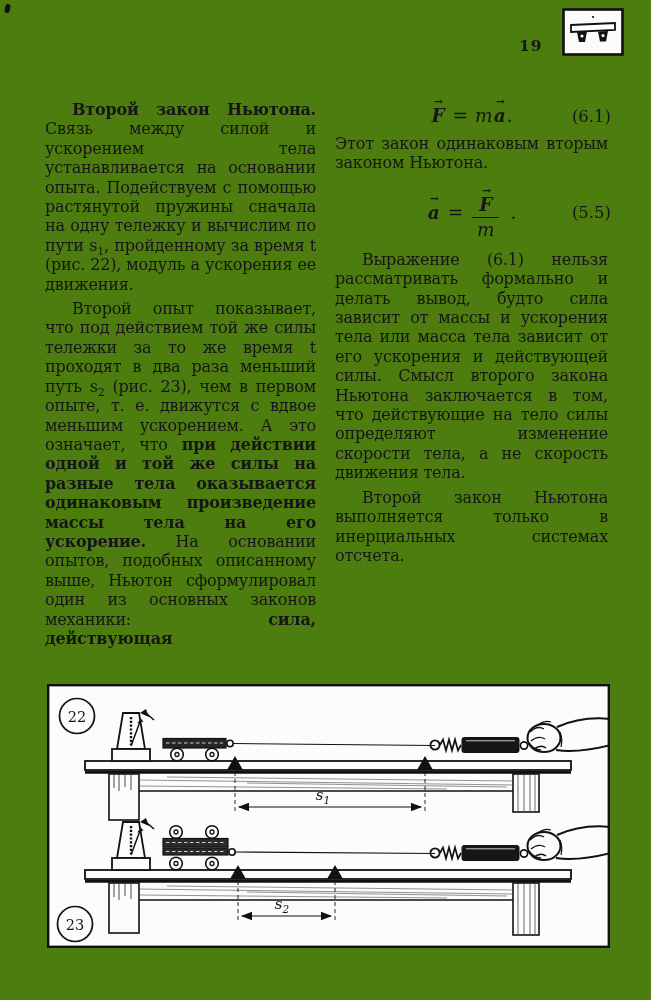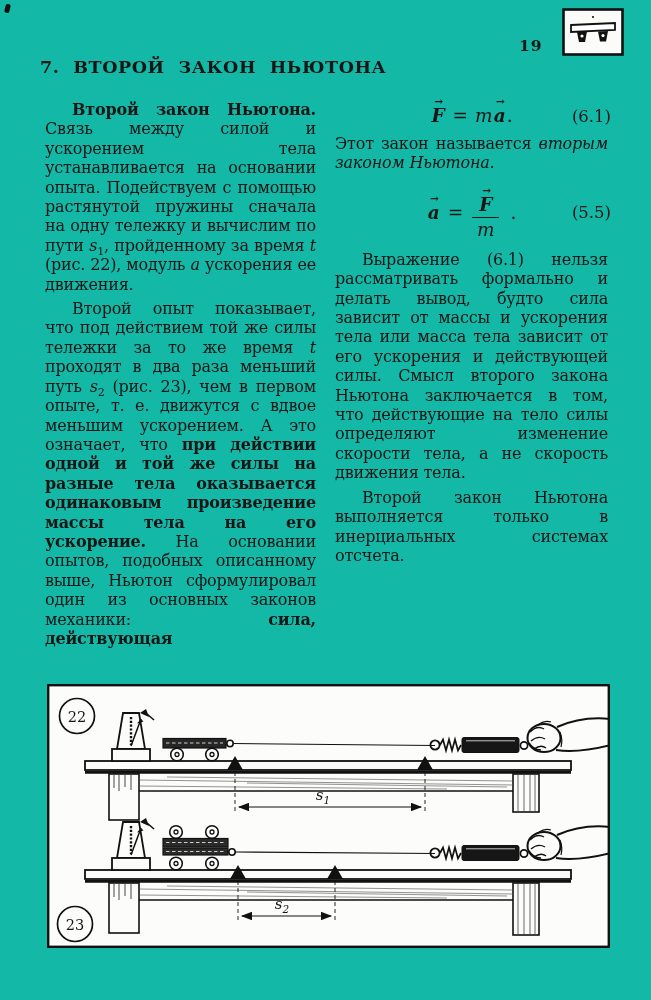--- a/index.html
+++ b/index.html
@@ -1,34 +1,34 @@
 <!DOCTYPE html>
 <html lang="ru"><head>
 <meta charset="utf-8">
 <style>
   html,body{margin:0;padding:0;background:#9a9a98;}
   .page{
     position:relative;width:651px;height:1000px;margin:0 auto;
-    background:#14b8a6;color:#161616;overflow:hidden;
+    background:#4d7c0f;color:#161616;overflow:hidden;
     font-family:"DejaVu Serif","Liberation Serif",serif;
   }
   .speck{position:absolute;left:5px;top:4px;width:5px;height:9px;background:#111;
     border-radius:2px;transform:rotate(14deg);}
   .pagenum{position:absolute;left:519px;top:36px;font-size:15.5px;font-weight:bold;letter-spacing:1px;}
   .corner-icon{position:absolute;left:562px;top:8px;width:62px;height:48px;}
   .title{position:absolute;left:40px;top:57px;font-size:17.5px;font-weight:bold;
     letter-spacing:.6px;word-spacing:7px;white-space:nowrap;}
   .col{position:absolute;top:95px;width:281px;}
   .col-left{left:40px;}
   .col-right{left:330px;width:283px;}
   .col p{margin:5px;text-align:justify;text-indent:27px;font-size:16px;line-height:19.4px;
     letter-spacing:-0.2px;hyphens:auto;-webkit-hyphens:auto;}
   .col p.cont{text-indent:0;}
   .seg-b{font-weight:bold;}
-  .seg-i{font-style:italic;}
+  .seg-i{}
   sub{font-size:11px;line-height:0;}
   
   .formula{position:relative;display:flex;justify-content:center;align-items:center;
     margin:10px 0 8px;font-size:18.5px;}
   .formula .math{display:inline-flex;align-items:center;}
   .ftag{position:absolute;right:2px;top:50%;transform:translateY(-50%);font-size:16.5px;}
   .vec{position:relative;display:inline-block;font-style:italic;font-weight:bold;padding:0 1px;}
   .varrow{position:absolute;top:-10px;left:55%;transform:translateX(-50%);
     font-size:10.5px;font-style:normal;font-weight:bold;}
   .rel{margin:0 7px;}
@@ -54,41 +54,40 @@
   <svg class="corner-icon" viewBox="0 0 62 48">
     <rect x="1.5" y="1.5" width="59" height="45" fill="#fbfbf9" stroke="#111" stroke-width="2.6"></rect>
     <circle cx="31" cy="9" r="1.1" fill="#111"></circle>
     <polygon points="9,17 53,15 53,22 9,24" fill="#fff" stroke="#111" stroke-width="1.8"></polygon>
     <polygon points="15,24 25,23.6 23,34 17,34" fill="#111"></polygon>
     <circle cx="20" cy="28" r="1.6" fill="#fff"></circle>
     <polygon points="36,23.4 46,23 44,33.5 38,33.5" fill="#111"></polygon>
     <circle cx="41" cy="27.6" r="1.6" fill="#fff"></circle>
   </svg>
 
-  <div class="title">7. ВТОРОЙ ЗАКОН НЬЮТОНА</div>
 
   <div class="col col-left">
     <p><span class="seg-b">Второй закон Ньютона.</span><span> Связь между силой и ускорением тела устанавливается на основании опыта. Подействуем с помощью растянутой пружины сначала на одну тележку и вычислим по пути </span><span class="seg-i">s</span><sub>1</sub><span>, пройденному за время </span><span class="seg-i">t</span><span> (рис. 22), модуль </span><span class="seg-i">a</span><span> ускорения ее движения.</span></p>
     <p><span>Второй опыт показывает, что под действием той же силы тележки за то же время </span><span class="seg-i">t</span><span> проходят в два раза меньший путь </span><span class="seg-i">s</span><sub>2</sub><span> (рис. 23), чем в первом опыте, т. е. движутся с вдвое меньшим ускорением. А это означает, что </span><span class="seg-b">при действии одной и той же силы на разные тела оказывается одинаковым произведение массы тела на его ускорение.</span><span> На основании опытов, подобных описанному выше, Ньютон сформулировал один из основных законов механики: </span><span class="seg-b">сила, действующая</span></p>
   </div>
 
   <div class="col col-right">
 
     <div class="formula">
       <span class="math">
         <span class="vec"><span>F</span><span class="varrow">→</span></span>
         <span class="rel">=</span>
         <span class="mvar">m</span>
         <span class="vec"><span>a</span><span class="varrow">→</span></span>
         <span>.</span>
       </span>
       <span class="ftag">(6.1)</span>
     </div>
 
-    <p class="cont"><span>Этот закон называется </span><span class="seg-i">вторым законом Ньютона.</span></p>
+    <p class="cont"><span>Этот закон одинаковым </span><span class="seg-i">вторым законом Ньютона.</span></p>
 
     <div class="formula f2">
       <span class="math">
         <span class="vec"><span>a</span><span class="varrow">→</span></span>
         <span class="rel">=</span>
         <span class="frac">
           <span class="fnum"><span class="vec"><span>F</span><span class="varrow">→</span></span></span>
           <span class="fden">m</span>
         </span>
         <span class="fdot">.</span>

